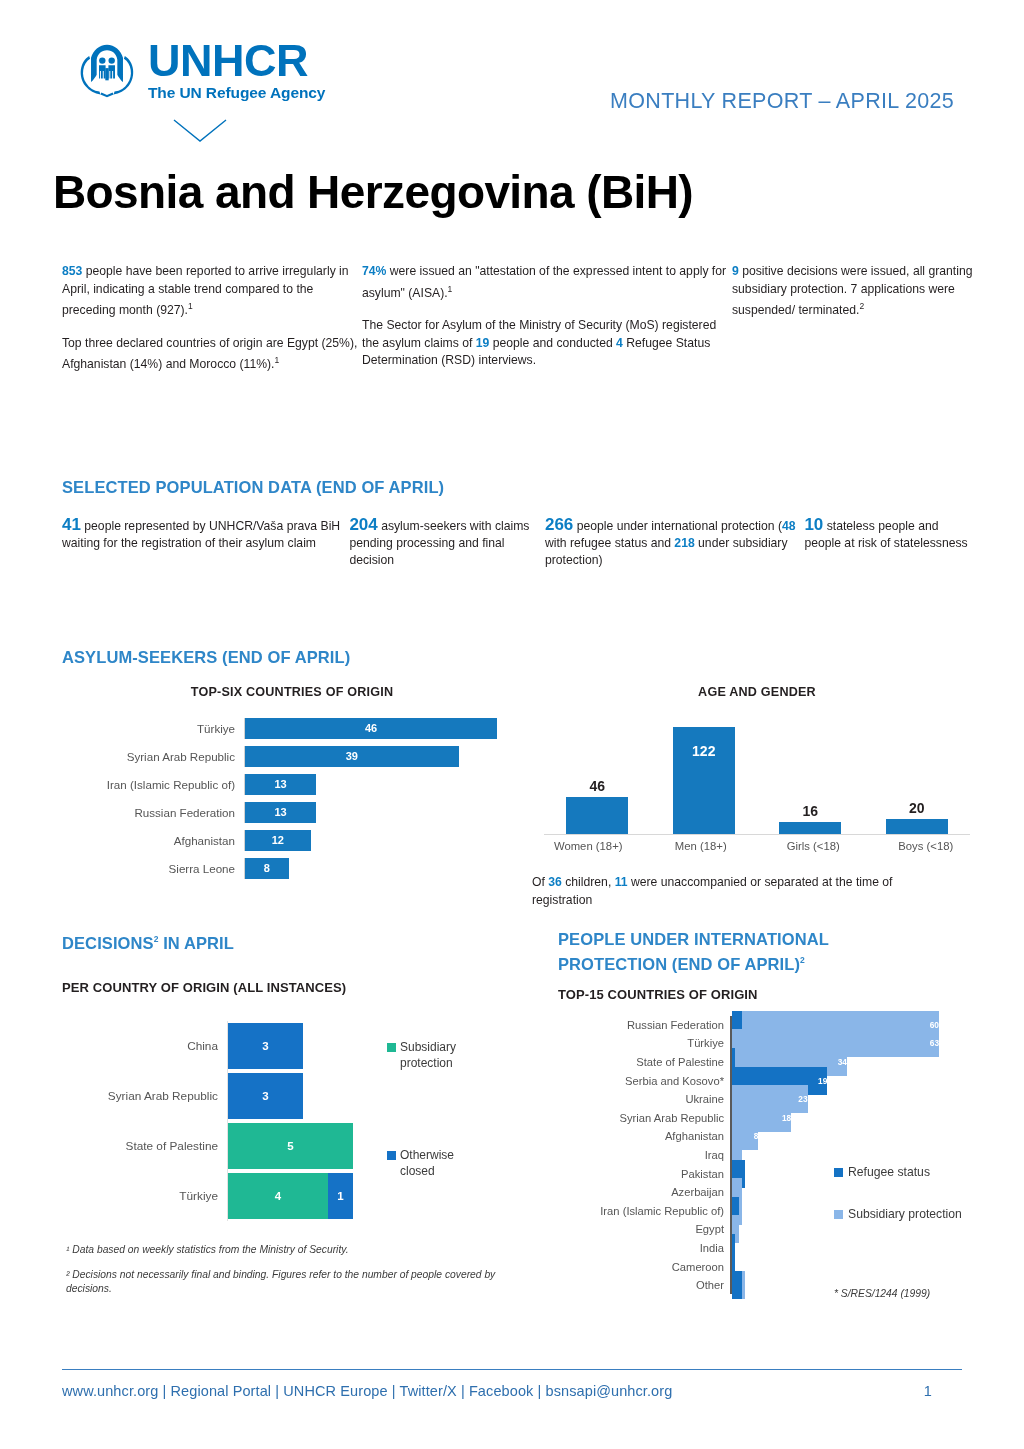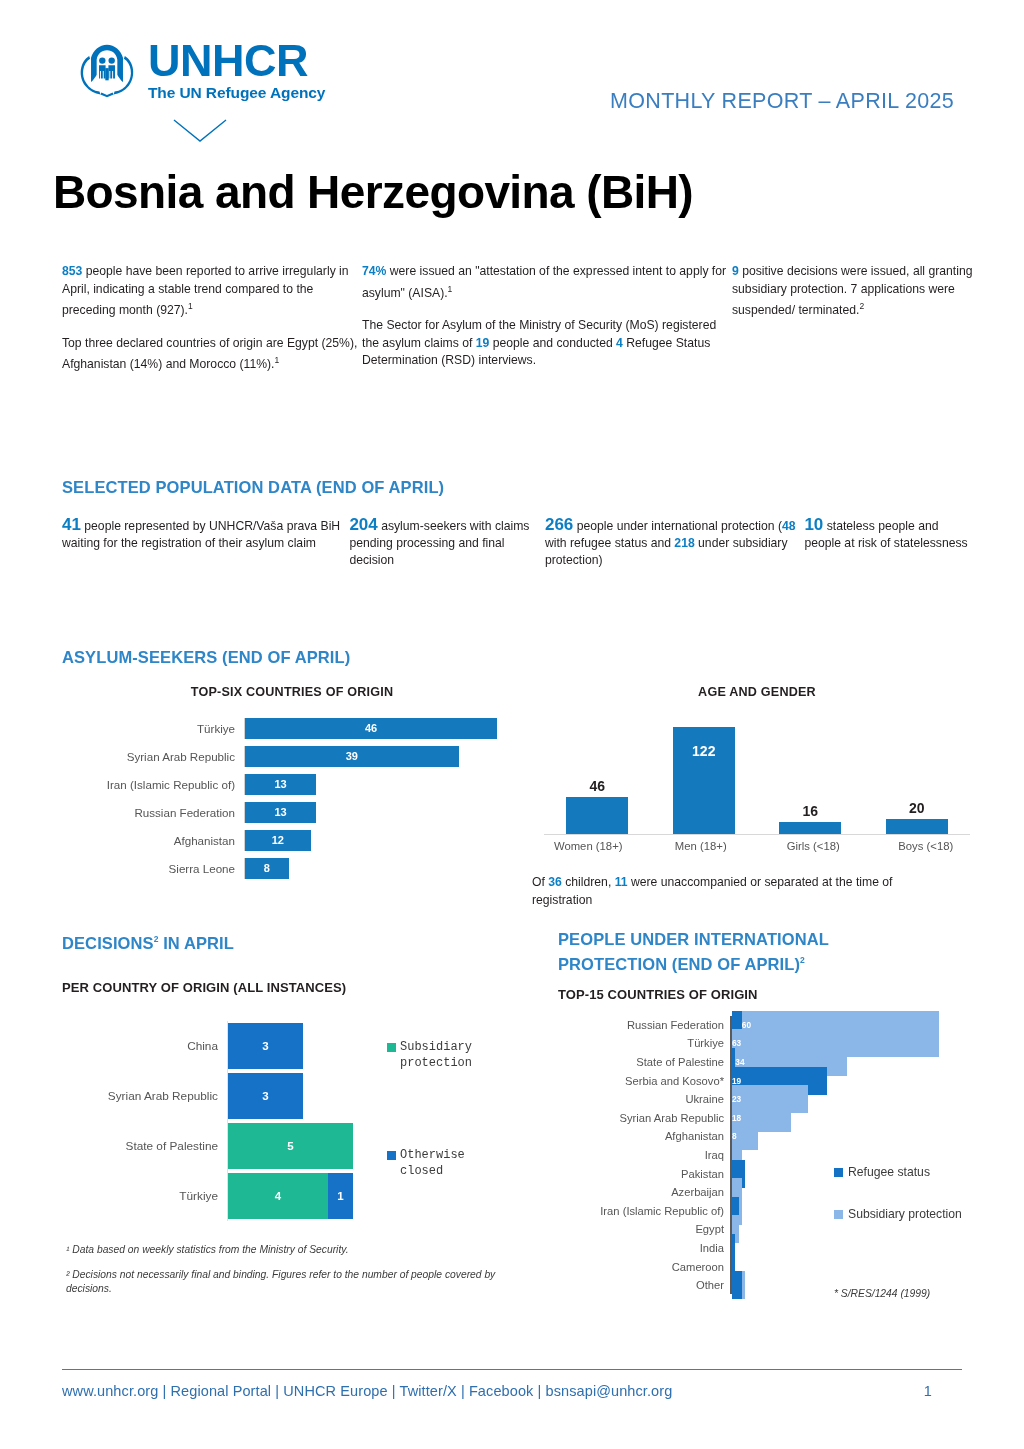--- a/index.html
+++ b/index.html
@@ -113,37 +113,37 @@
   .dec-label {
     width:165px; text-align:right; padding-right:9px;
     font-size:11.8px; color:#555; white-space:nowrap;
   }
   .dec-track { position:relative; height:50px; flex:1; border-left:1px solid #e2e2e2; display:flex; align-items:center; }
   .dec-seg { height:46px; display:flex; align-items:center; justify-content:center; }
   .dec-seg span { color:#fff; font-size:11.5px; font-weight:bold; }
   .seg-blue { background:#1572c6; }
   .seg-teal { background:#1fb894; }
   .dec-legend { position:absolute; left:325px; top:18px; width:140px; }
-  .leg-item { display:flex; align-items:flex-start; margin-bottom:76px;font-family:Liberation Mono, monospace; }
+  .leg-item { display:flex; align-items:flex-start; margin-bottom:76px; }
   .leg-sq { width:9px; height:9px; margin-top:4px; margin-right:4px; flex:none; }
   .leg-txt { font-size:12px; color:#3b3b3b; line-height:16px; }
 
   .footnotes { position:absolute; left:66px; top:1232px; width:430px; }
   .fn { font-size:10.3px; font-style:italic; color:#3b3b3b; line-height:14px; margin-bottom:11px; }
 
   
   .pip-sec { position:absolute; left:558px; top:918px; width:420px; }
   .pip-chart { margin-top:14px; position:relative; }
   .pip-row { display:flex; align-items:center; height:18.6px; }
   .pip-label {
     width:172px; text-align:right; padding-right:6px;
     font-size:11.2px; color:#555; white-space:nowrap;
   }
   .pip-track { flex:1; position:relative; height:18.6px; border-left:2px solid #5a5a5a; display:flex; align-items:center; }
-  .pip-seg { height:28px; display:flex; align-items:center; justify-content:flex-start; }
+  .pip-seg { height:28px; display:flex; align-items:center; justify-content:flex-end; }
   .seg-ref { background:#1472c4; }
   .seg-sub { background:#8ab6e8; }
   .pip-val { font-size:8.3px; font-weight:bold; color:#ffffff; }
   .pip-legend { position:absolute; left:276px; top:148px; width:180px; }
   .pip-leg-item { display:flex; align-items:flex-start; margin-bottom:26px; }
   .pip-leg-sq { width:9px; height:9px; margin-top:4px; margin-right:5px; flex:none; }
   .pip-leg-txt { font-size:12.2px; color:#3b3b3b; line-height:16px; white-space:nowrap; }
   .pip-star { position:absolute; left:276px; top:272px; font-size:10.3px; font-style:italic; color:#3b3b3b; }
 
   

